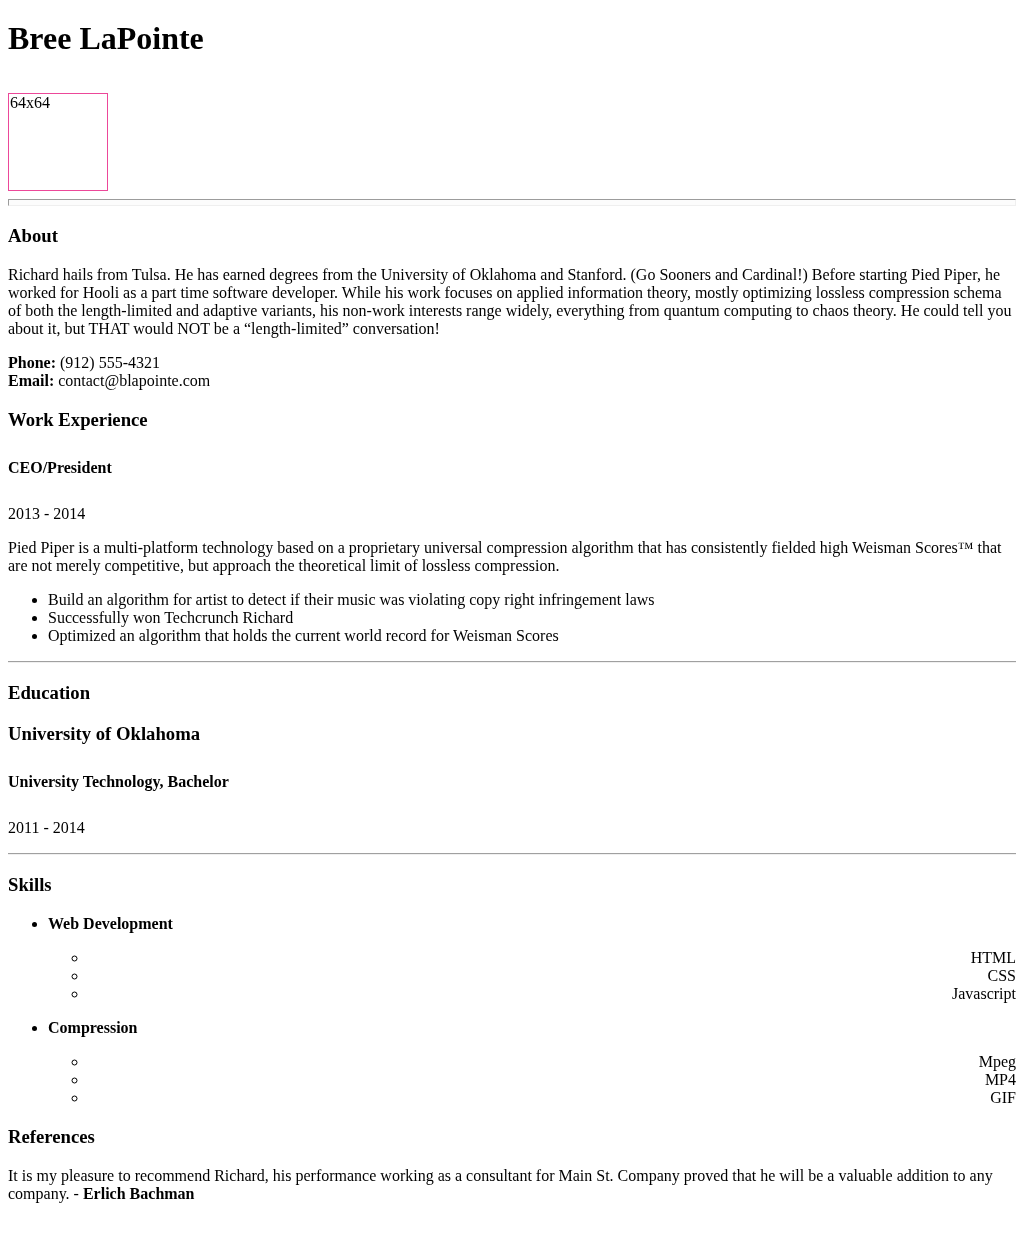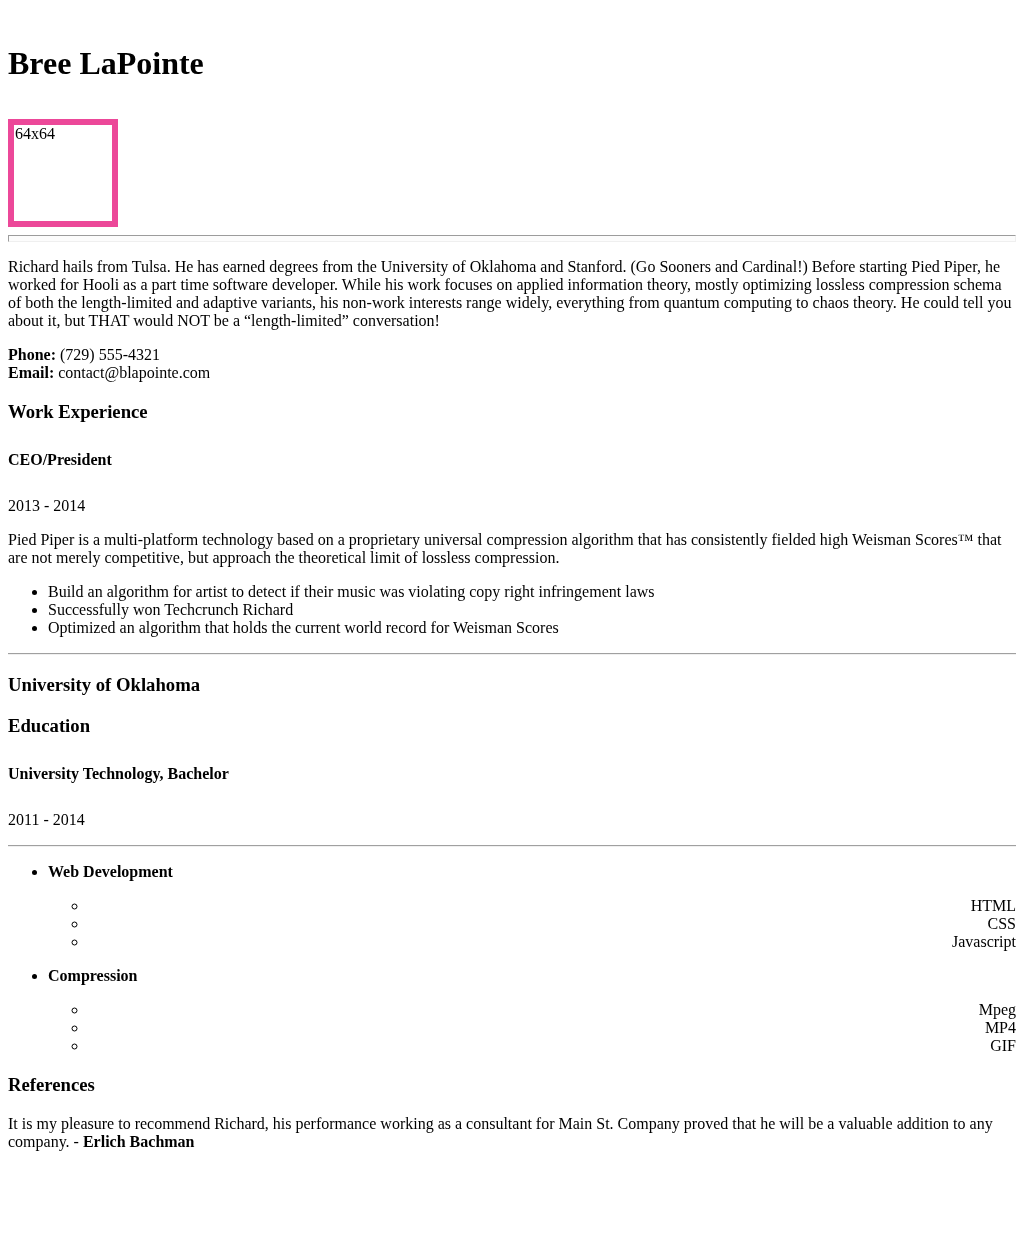--- a/index.html
+++ b/index.html
@@ -4,35 +4,35 @@
 <style>
   * { box-sizing: content-box; }
   html, body { background: #ffffff; }
   body {
     margin: 8px;
     color: #000000;
     font-family: "Liberation Serif", serif;
     font-size: 16px;
     line-height: normal;
   }
-  h1 { font-size: 32px; font-weight: bold; margin: 37px 0; }
+  h1 { font-size: 32px; font-weight: bold; margin: 12px 0; }
   h2 { font-size: 24px; font-weight: bold; margin: 20px 0; }
   h3 { font-size: 18.7px; font-weight: bold; margin: 19px 0; }
   h4 { font-size: 16px; font-weight: bold; margin: 28px 0; }
   p  { margin: 16px 0; }
   ul { margin: 16px 0; padding: 0 0 0 40px; list-style-type: disc; font-family: Liberation Serif, serif; }
   ul ul { list-style-type: circle; margin: 16px 0; text-align: right; }
   li { margin: 0; }
 
   .avatar-wrap { margin: 36px 0 8px 0; }
   .broken-img {
     display: inline-block;
     width: 98px;
     height: 96px;
-    border: 6px solid #ec4899;
+    border: 1px solid #ec4899;
     vertical-align: bottom;
     overflow: hidden;
   }
   .broken-img .alt {
     display: block;
     font-size: 16px;
     line-height: 1.1;
     padding: 0 0 0 1px;
   }
 
@@ -60,53 +60,55 @@
   <div class="avatar-wrap">
     <span class="broken-img">
       <span class="alt">64x64</span>
     </span>
   </div>
 </header>
 
 <hr class="hr-first">
 
 <section>
+  <h3>About</h3>
   <p>Richard hails from Tulsa. He has earned degrees from the University of Oklahoma and Stanford. (Go Sooners and Cardinal!) Before starting Pied Piper, he worked for Hooli as a part time software developer. While his work focuses on applied information theory, mostly optimizing lossless compression schema of both the length-limited and adaptive variants, his non-work interests range widely, everything from quantum computing to chaos theory. He could tell you about it, but THAT would NOT be a “length-limited” conversation!</p>
   <p>
     <strong>Phone:</strong>
-    <span>(729) 555-4321</span><br>
+    <span>(912) 555-4321</span><br>
     <strong>Email:</strong>
     <span>contact@blapointe.com</span>
   </p>
 </section>
 
 <section>
   <h3>Work Experience</h3>
   <h4>CEO/President</h4>
   <p>2013 - 2014</p>
   <p>Pied Piper is a multi-platform technology based on a proprietary universal compression algorithm that has consistently fielded high Weisman Scores™ that are not merely competitive, but approach the theoretical limit of lossless compression.</p>
   <ul>
     <li>Build an algorithm for artist to detect if their music was violating copy right infringement laws</li>
     <li>Successfully won Techcrunch Richard</li>
     <li>Optimized an algorithm that holds the current world record for Weisman Scores</li>
   </ul>
 </section>
 
 <hr class="hr-thin">
 
 <section>
+  <h3>Education</h3>
   <h3>University of Oklahoma</h3>
-  <h3>Education</h3>
   <h4>University Technology, Bachelor</h4>
   <p>2011 - 2014</p>
 </section>
 
 <hr class="hr-thin">
 
 <section>
+  <h3>Skills</h3>
   <ul>
     <li>
       <strong>Web Development</strong>
       <ul>
         <li>HTML</li>
         <li>CSS</li>
         <li>Javascript</li>
       </ul>
     </li>
     <li>

